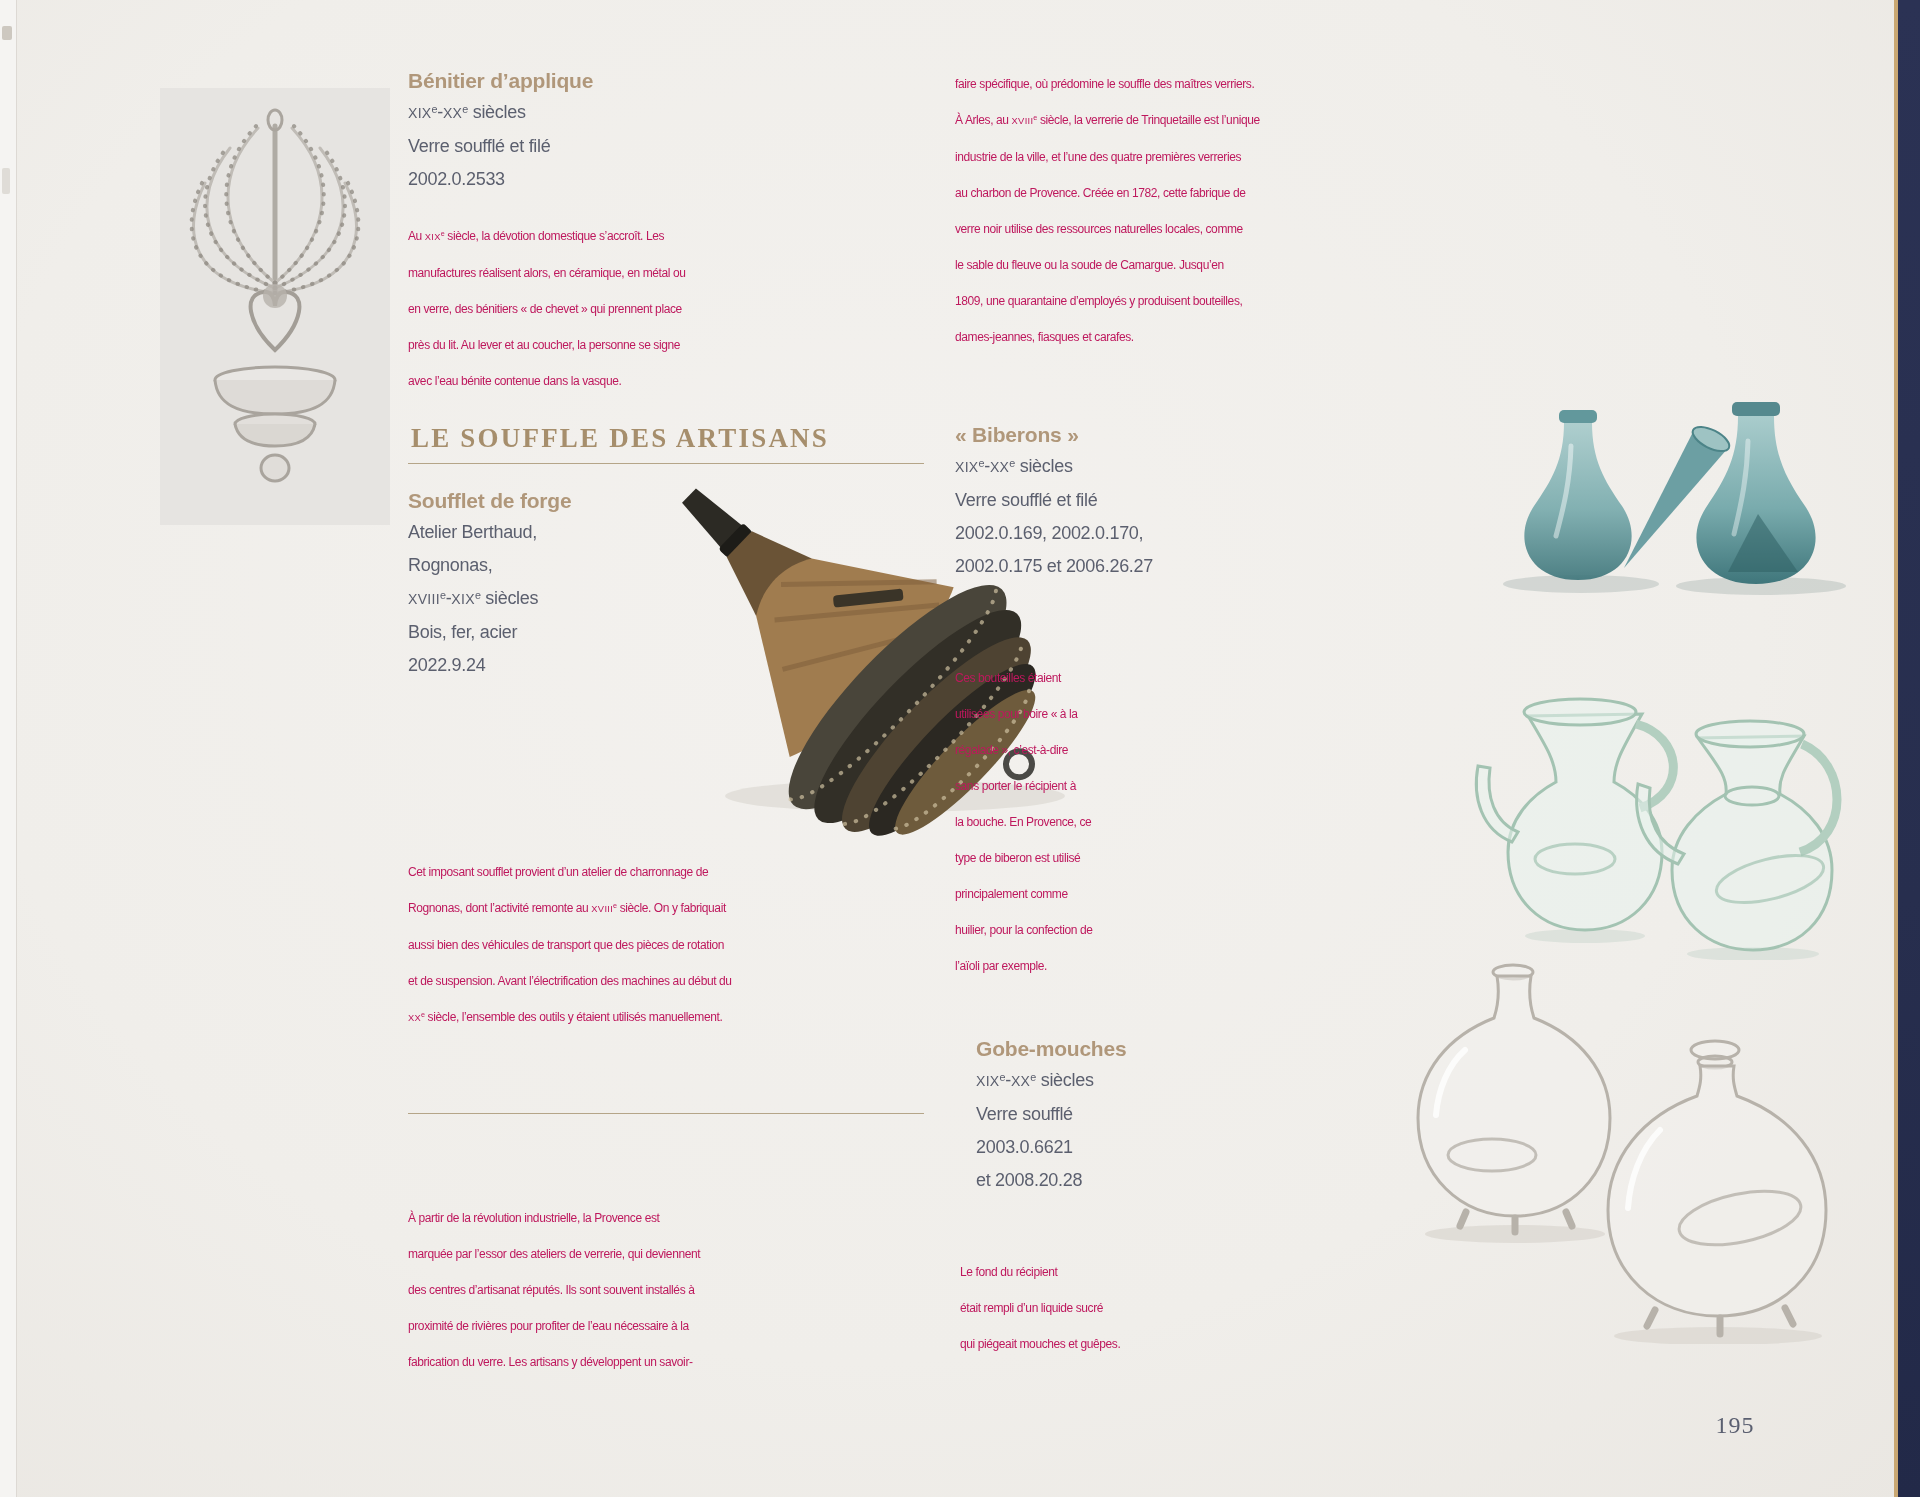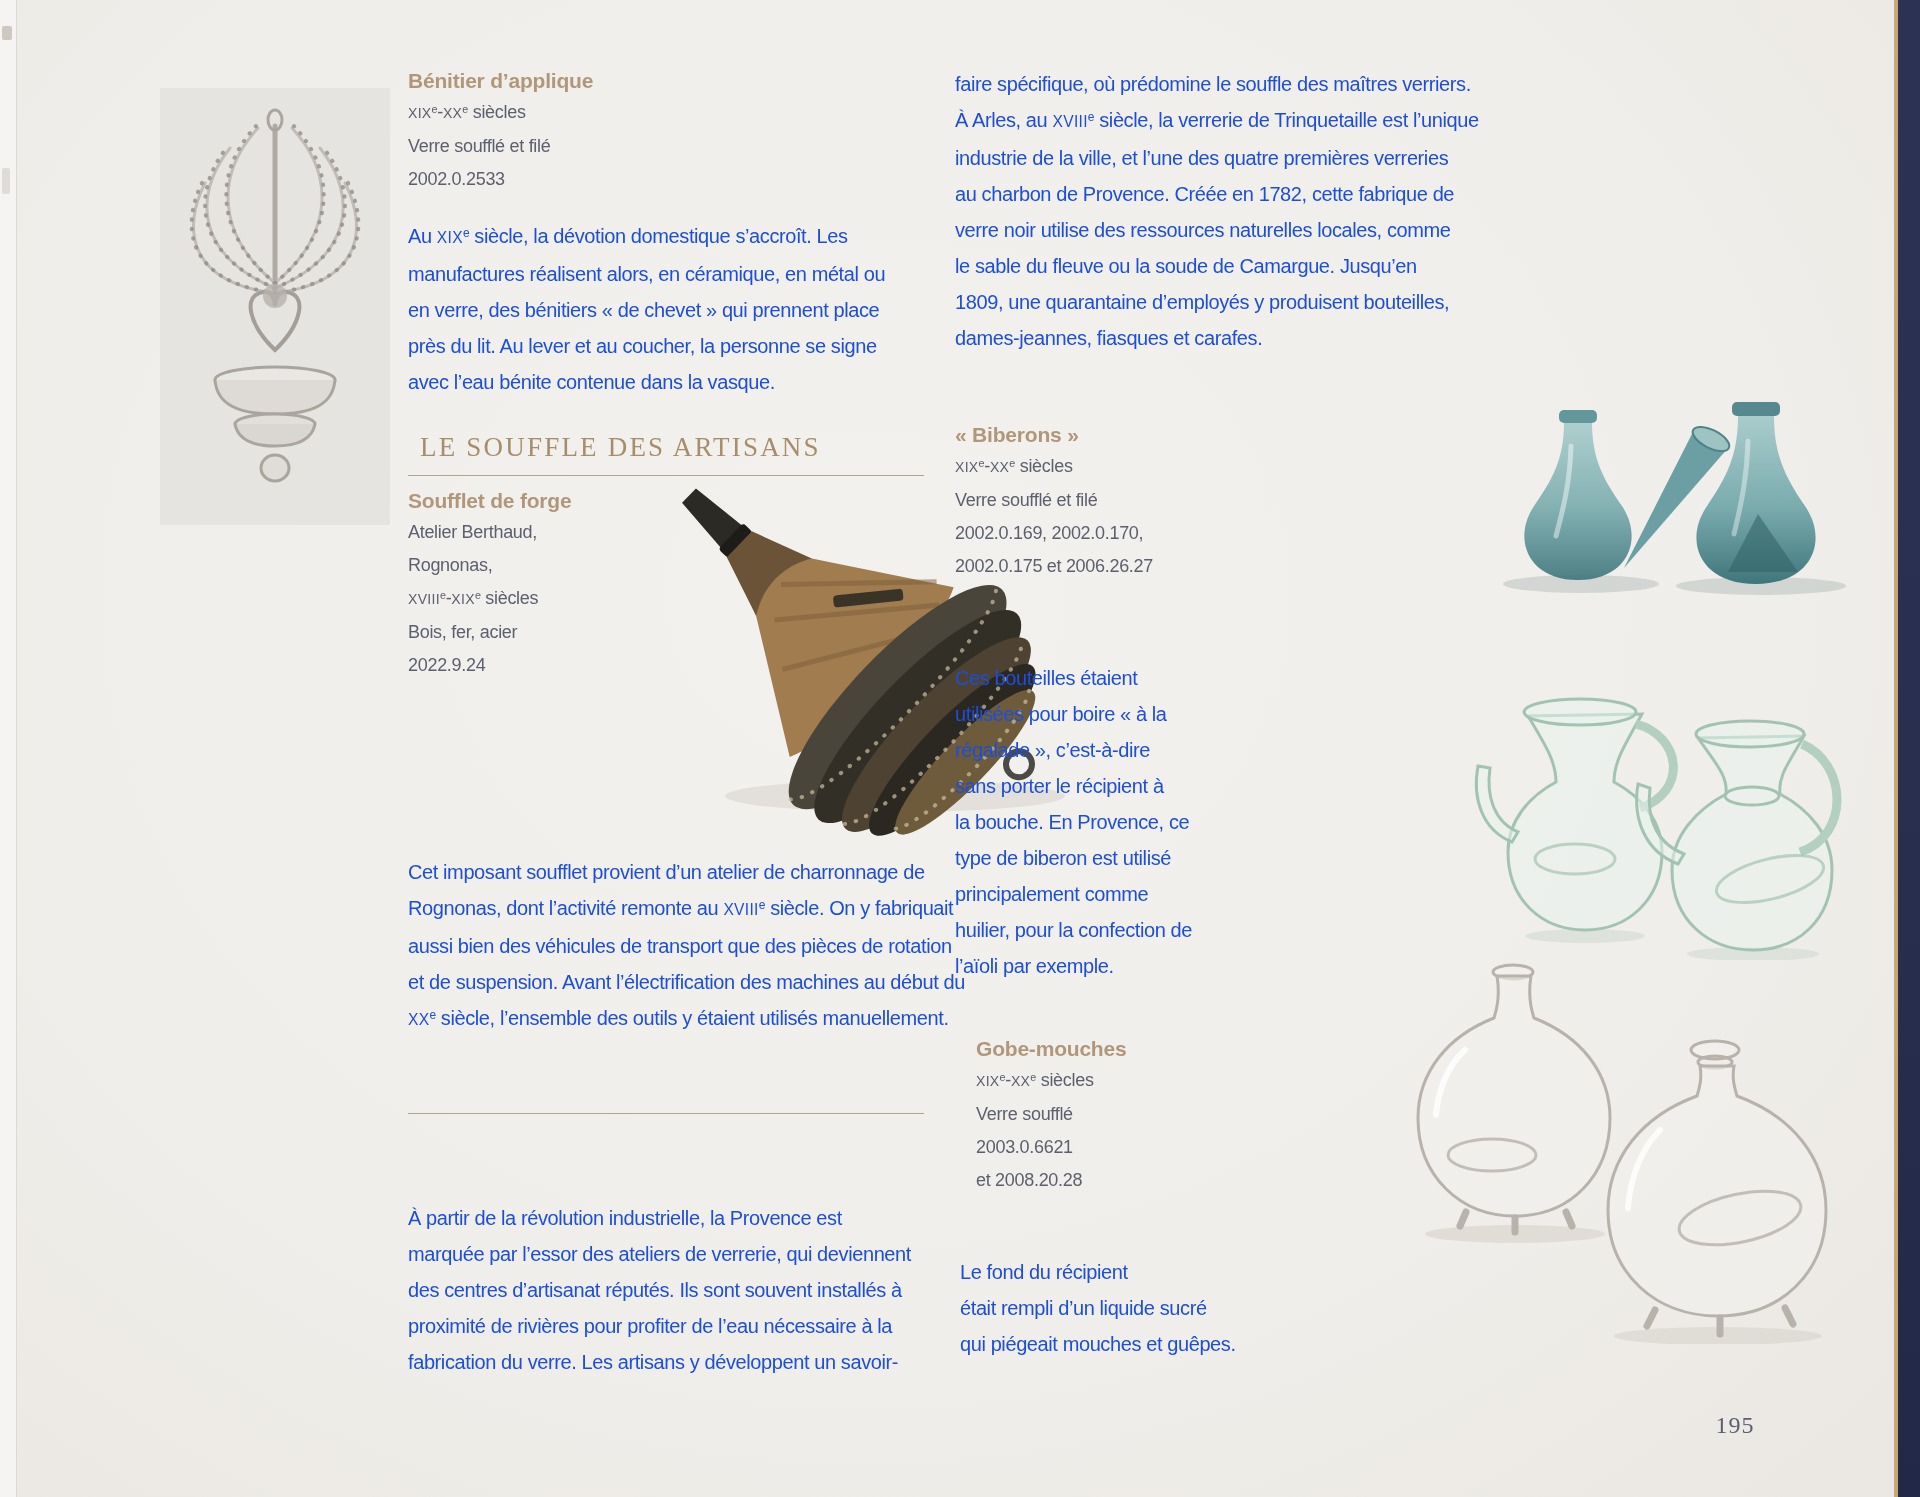--- a/index.html
+++ b/index.html
@@ -9,25 +9,25 @@
     font-family:"Liberation Sans", sans-serif;
     color:#5b5f6e;
   }
   .abs{position:absolute;}
   
   .left-edge{left:0;top:0;bottom:0;width:16px;background:#f5f4f2;border-right:1px solid #ddd9d4;}
   .edge-mark{background:#aba498;opacity:.55;border-radius:2px;}
   .gilt-edge{right:22px;top:0;bottom:0;width:4px;background:#c9a772;}
   .spine{right:0;top:0;bottom:0;width:22px;background:linear-gradient(180deg,#2b3254 0%,#272e4e 60%,#222948 100%);}
   
-  .para{margin:0;font-size:20px;line-height:36px;letter-spacing:-0.4px;white-space:pre-line;color:#1d4ed8;}
+  .para{margin:0;font-size:12px;line-height:36px;letter-spacing:-0.4px;white-space:pre-line;color:#be185d;}
   .caption{display:block;}
   .cap-title{font-size:21px;font-weight:700;line-height:30px;color:#b0977a;letter-spacing:-0.2px;}
   .cap-line{font-size:18px;line-height:33px;letter-spacing:-0.3px;color:#5b5f6e;}
-  .sec-title{font-family:"Liberation Serif", serif;font-size:27px;font-weight:400;letter-spacing:2.2px;color:#a68e6c;margin:12px;}
+  .sec-title{font-family:"Liberation Serif", serif;font-size:27px;font-weight:700;letter-spacing:2.2px;color:#a68e6c;margin:3px;}
   .sec-rule{margin-top:9px;border-top:1px solid #b5a588;height:0;}
   .page-num{font-family:"Liberation Serif", serif;font-size:24px;color:#5a5f70;letter-spacing:1px;}
   
   .rn{font-size:0.78em;letter-spacing:0.3px;}
   .rn-e{font-size:0.6em;vertical-align:0.5em;line-height:0;}
   figure{margin:0;}
   figure svg{display:block;width:100%;height:100%;}
 </style>
 </head>
 <body>

